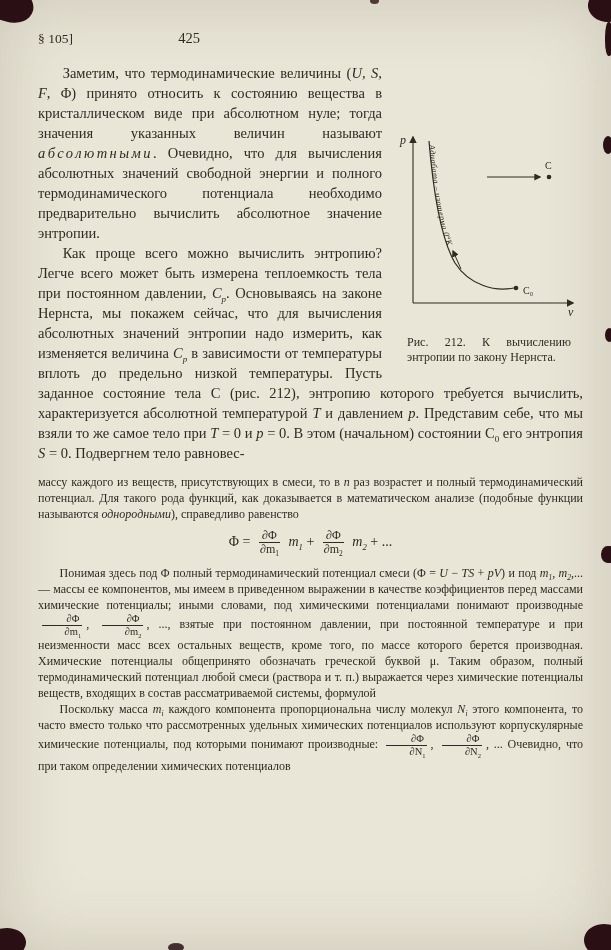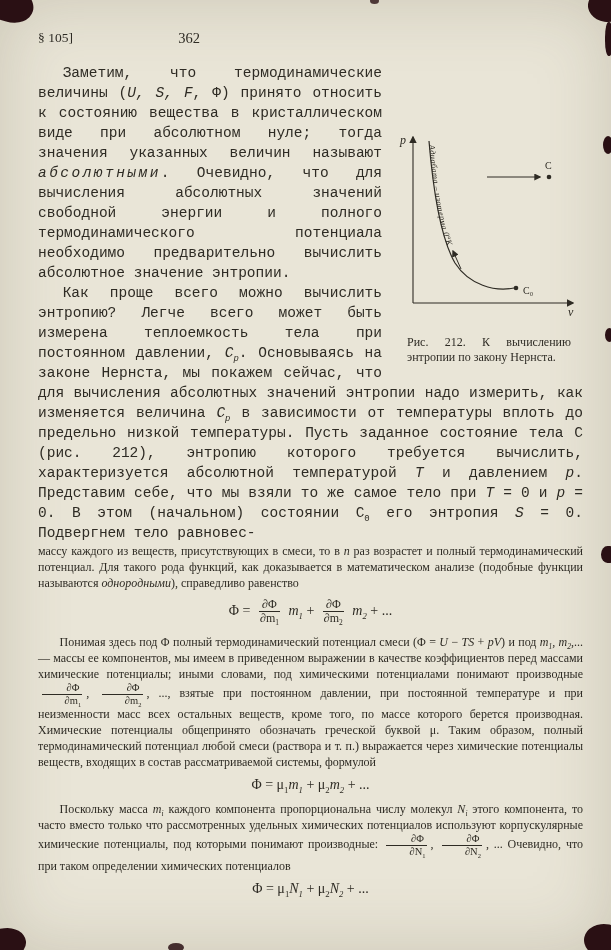--- a/index.html
+++ b/index.html
@@ -4,37 +4,37 @@
 <style>
   *{margin:0;padding:0;box-sizing:border-box;}
   html,body{width:611px;height:950px;background:#e9e5d7;}
   .page{position:relative;width:611px;height:950px;overflow:hidden;
         background:#e9e5d7;color:#2e2b24;
         font-family:"Liberation Serif","DejaVu Serif",serif;
         padding:30px 28px 0 38px;
         box-shadow:inset 0 0 70px rgba(95,85,60,.22);}
   .stain{position:absolute;background:#2a1014;}
   
-  .hdr{display:flex;align-items:flex-start;margin-bottom:16px;}
+  .hdr{display:flex;align-items:center;margin-bottom:16px;}
   .hdr .sec{width:92px;font-size:13.5px;}
   .hdr .ttl{flex:1;text-align:center;font-size:11px;letter-spacing:2.4px;white-space:nowrap;}
   .hdr .pg{width:70px;text-align:right;font-size:14.5px;}
   
   .bodytext{font-size:14.5px;line-height:20px;text-align:justify;}
-  .bodytext p{text-indent:1.7em;font-family:Liberation Mono, monospace;}
+  .bodytext p{text-indent:1.7em;}
   .it{font-style:italic;}
   .sp{font-style:italic;letter-spacing:.17em;}
   sub{font-size:.62em;line-height:0;}
   
   .fig{float:right;width:188px;margin:64px 0 6px 13px;}
   .fig svg{display:block;margin:0 auto;overflow:visible;}
   .fig svg text{font-family:"Liberation Serif","DejaVu Serif",serif;fill:#2e2b24;}
   .caption{font-size:12px;line-height:14.5px;margin:16px auto 0;width:164px;text-align:justify;text-indent:0;}
   
-  .petit{font-size:12px;line-height:16px;text-align:justify;clear:none;}
+  .petit{margin-top:11px;font-size:12px;line-height:16px;text-align:justify;clear:none;}
   .petit p.ind{text-indent:1.8em;}
   .formula{text-align:center !important;text-indent:0 !important;font-size:14px;margin:7px 0 8px;}
   .frac{display:inline-flex;flex-direction:column;align-items:center;vertical-align:middle;
         margin:0 2px;line-height:1.12;font-style:normal;}
   .frac .fnum{border-bottom:1px solid currentColor;padding:0 3px;}
   .frac .fden{padding:0 3px;}
   .petit .frac{font-size:10.5px;}
   .formula .frac{font-size:12px;margin:0 3px;}
 </style>
 </head>
@@ -48,21 +48,21 @@
   <div class="stain" style="left:370px;top:-2px;width:9px;height:6px;border-radius:50%;opacity:.8;"></div>
   <div class="stain" style="left:603px;top:136px;width:10px;height:18px;border-radius:50%;"></div>
   <div class="stain" style="left:605px;top:328px;width:9px;height:14px;border-radius:50%;"></div>
   <div class="stain" style="left:601px;top:546px;width:13px;height:17px;border-radius:60% 40% 40% 60%;"></div>
   <div class="stain" style="left:584px;top:924px;width:42px;height:34px;border-radius:60% 40% 30% 55%;transform:rotate(12deg);"></div>
   <div class="stain" style="left:-12px;top:928px;width:38px;height:30px;border-radius:40% 60% 55% 35%;transform:rotate(-8deg);"></div>
   <div class="stain" style="left:168px;top:943px;width:16px;height:9px;border-radius:50%;opacity:.85;"></div>
 
   <div class="hdr">
     <span class="sec">§ 105]</span>
-    <span class="pg">362</span>
+    <span class="pg">425</span>
   </div>
 
   <div class="bodytext">
 
     <figure class="fig">
       <svg width="184" height="192" viewBox="0 0 184 192">
         <defs>
           <marker id="arr" viewBox="0 0 8 8" refX="6.5" refY="4" markerWidth="7" markerHeight="7" orient="auto">
             <path d="M0,0 L8,4 L0,8 z" fill="#2e2b24"></path>
           </marker>
@@ -102,24 +102,22 @@
           <span class="fnum">∂Φ</span>
           <span class="fden">∂m<sub>2</sub></span>
         </span><span> </span><span class="it">m</span><sub class="it">2</sub><span> + ...</span></p>
     <p class="ind"><span>Понимая здесь под Φ полный термодинамический потенциал смеси (Φ = </span><span class="it">U</span><span> − </span><span class="it">TS</span><span> + </span><span class="it">pV</span><span>) и под </span><span class="it">m</span><sub class="it">1</sub><span>, </span><span class="it">m</span><sub class="it">2</sub><span>,... — массы ее компонентов, мы имеем в приведенном выражении в качестве коэффициентов перед массами химические потенциалы; иными словами, под химическими потенциалами понимают производные </span><span class="frac">
           <span class="fnum">∂Φ</span>
           <span class="fden">∂m<sub>1</sub></span>
         </span><span>, </span><span class="frac">
           <span class="fnum">∂Φ</span>
           <span class="fden">∂m<sub>2</sub></span>
         </span><span>, ..., взятые при постоянном давлении, при постоянной температуре и при неизменности масс всех остальных веществ, кроме того, по массе которого берется производная. Химические потенциалы общепринято обозначать греческой буквой μ. Таким образом, полный термодинамический потенциал любой смеси (раствора и т. п.) выражается через химические потенциалы веществ, входящих в состав рассматриваемой системы, формулой</span></p>
-    <p class="formula"><span>Φ = μ</span><sub>1</sub><span class="it">m</span><sub class="it">1</sub><span> + μ</span><sub>2</sub><span class="it">m</span><sub class="it">2</sub><span> + ...</span></p>
     <p class="ind"><span>Поскольку масса </span><span class="it">m</span><sub class="it">i</sub><span> каждого компонента пропорциональна числу молекул </span><span class="it">N</span><sub class="it">i</sub><span> этого компонента, то часто вместо только что рассмотренных удельных химических потенциалов используют корпускулярные химические потенциалы, под которыми понимают производные: </span><span class="frac">
           <span class="fnum">∂Φ</span>
           <span class="fden">∂N<sub>1</sub></span>
         </span><span>, </span><span class="frac">
           <span class="fnum">∂Φ</span>
           <span class="fden">∂N<sub>2</sub></span>
         </span><span>, ... Очевидно, что при таком определении химических потенциалов</span></p>
-    <p class="formula"><span>Φ = μ</span><sub>1</sub><span class="it">N</span><sub class="it">1</sub><span> + μ</span><sub>2</sub><span class="it">N</span><sub class="it">2</sub><span> + ...</span></p>
   </div>
 
 </div>
 
 </body></html>

